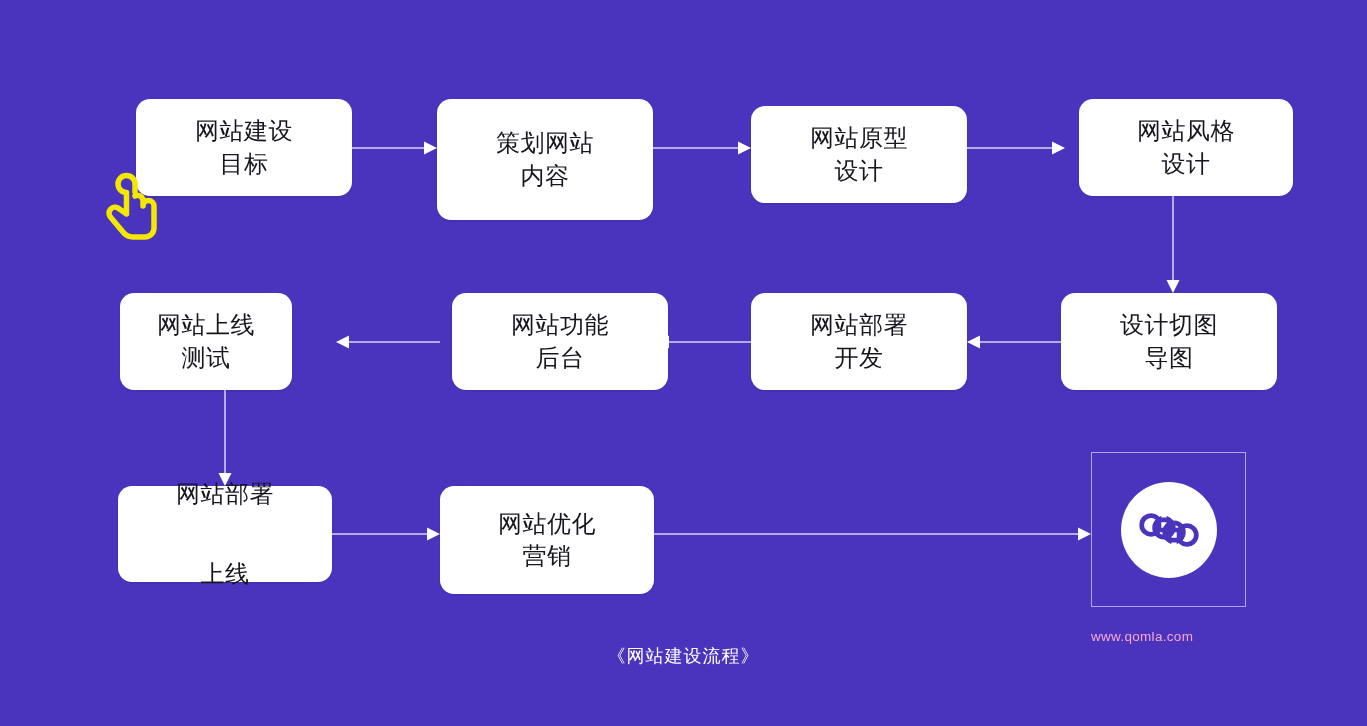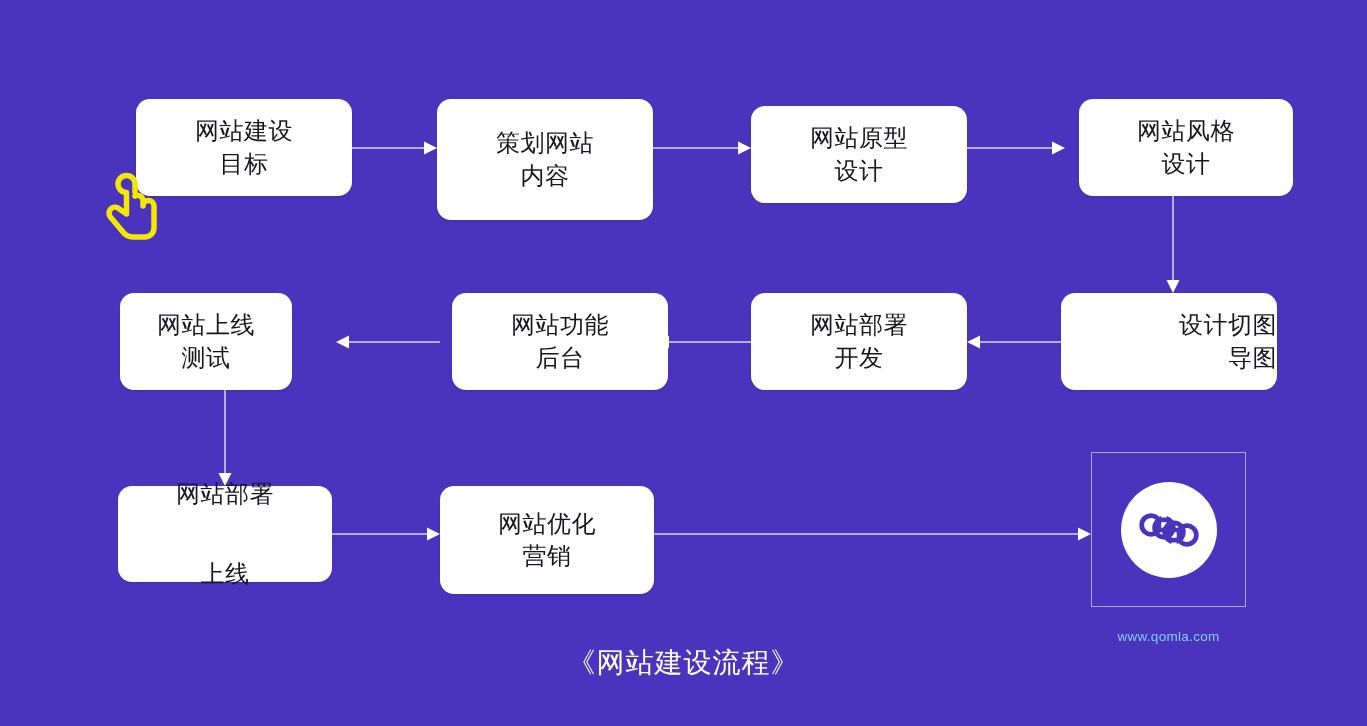--- a/index.html
+++ b/index.html
@@ -50,33 +50,33 @@
     width:96px; height:96px;
     border-radius:50%;
     background:#ffffff;
     display:flex;
     align-items:center;
     justify-content:center;
   }
   #logo-url {
     position:absolute;
     width:100%;
-    text-align:center;
-    color:#7dd3fc;
+    text-align:left;
+    color:#f9a8d4;
     font-size:13.5px;
     letter-spacing:0.3px;
   }
 
   
   #caption {
     position:absolute;
     width:100%;
     text-align:center;
     color:#ffffff;
-    font-size:28px;
+    font-size:18px;
     letter-spacing:1px;
   }
 
   
   #cursor { position:absolute; pointer-events:none; }
 </style>
 </head>
 <body>
 
 <div id="canvas">
@@ -164,21 +164,21 @@
   <div class="node" style="left:751px; top:106px; width:216px; height:97px;">
     <span class="ln">网站原型</span>
     <span class="ln">设计</span>
   </div>
 
   <div class="node" style="left:1065px; top:99px; width:214px; height:97px;margin-left:14px;">
     <span class="ln">网站风格</span>
     <span class="ln">设计</span>
   </div>
 
-  <div class="node" style="left:1061px; top:293px; width:216px; height:97px;align-items:flex-end;">
+  <div class="node" style="left:1061px; top:293px; width:216px; height:97px;">
     <span class="ln">设计切图</span>
     <span class="ln">导图</span>
   </div>
 
   <div class="node" style="left:751px; top:293px; width:216px; height:97px;">
     <span class="ln">网站部署</span>
     <span class="ln">开发</span>
   </div>
 
   <div class="node" style="left:452px; top:293px; width:216px; height:97px;">

